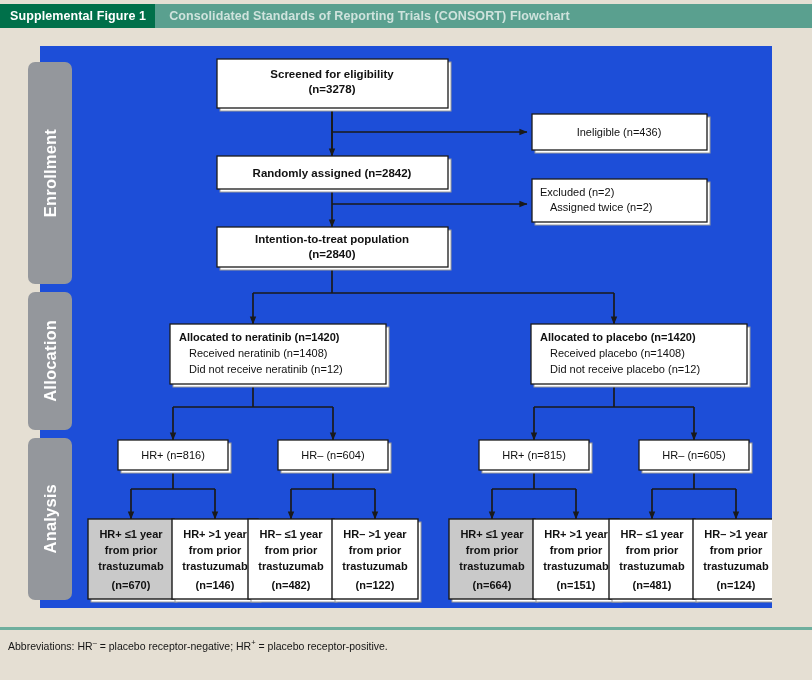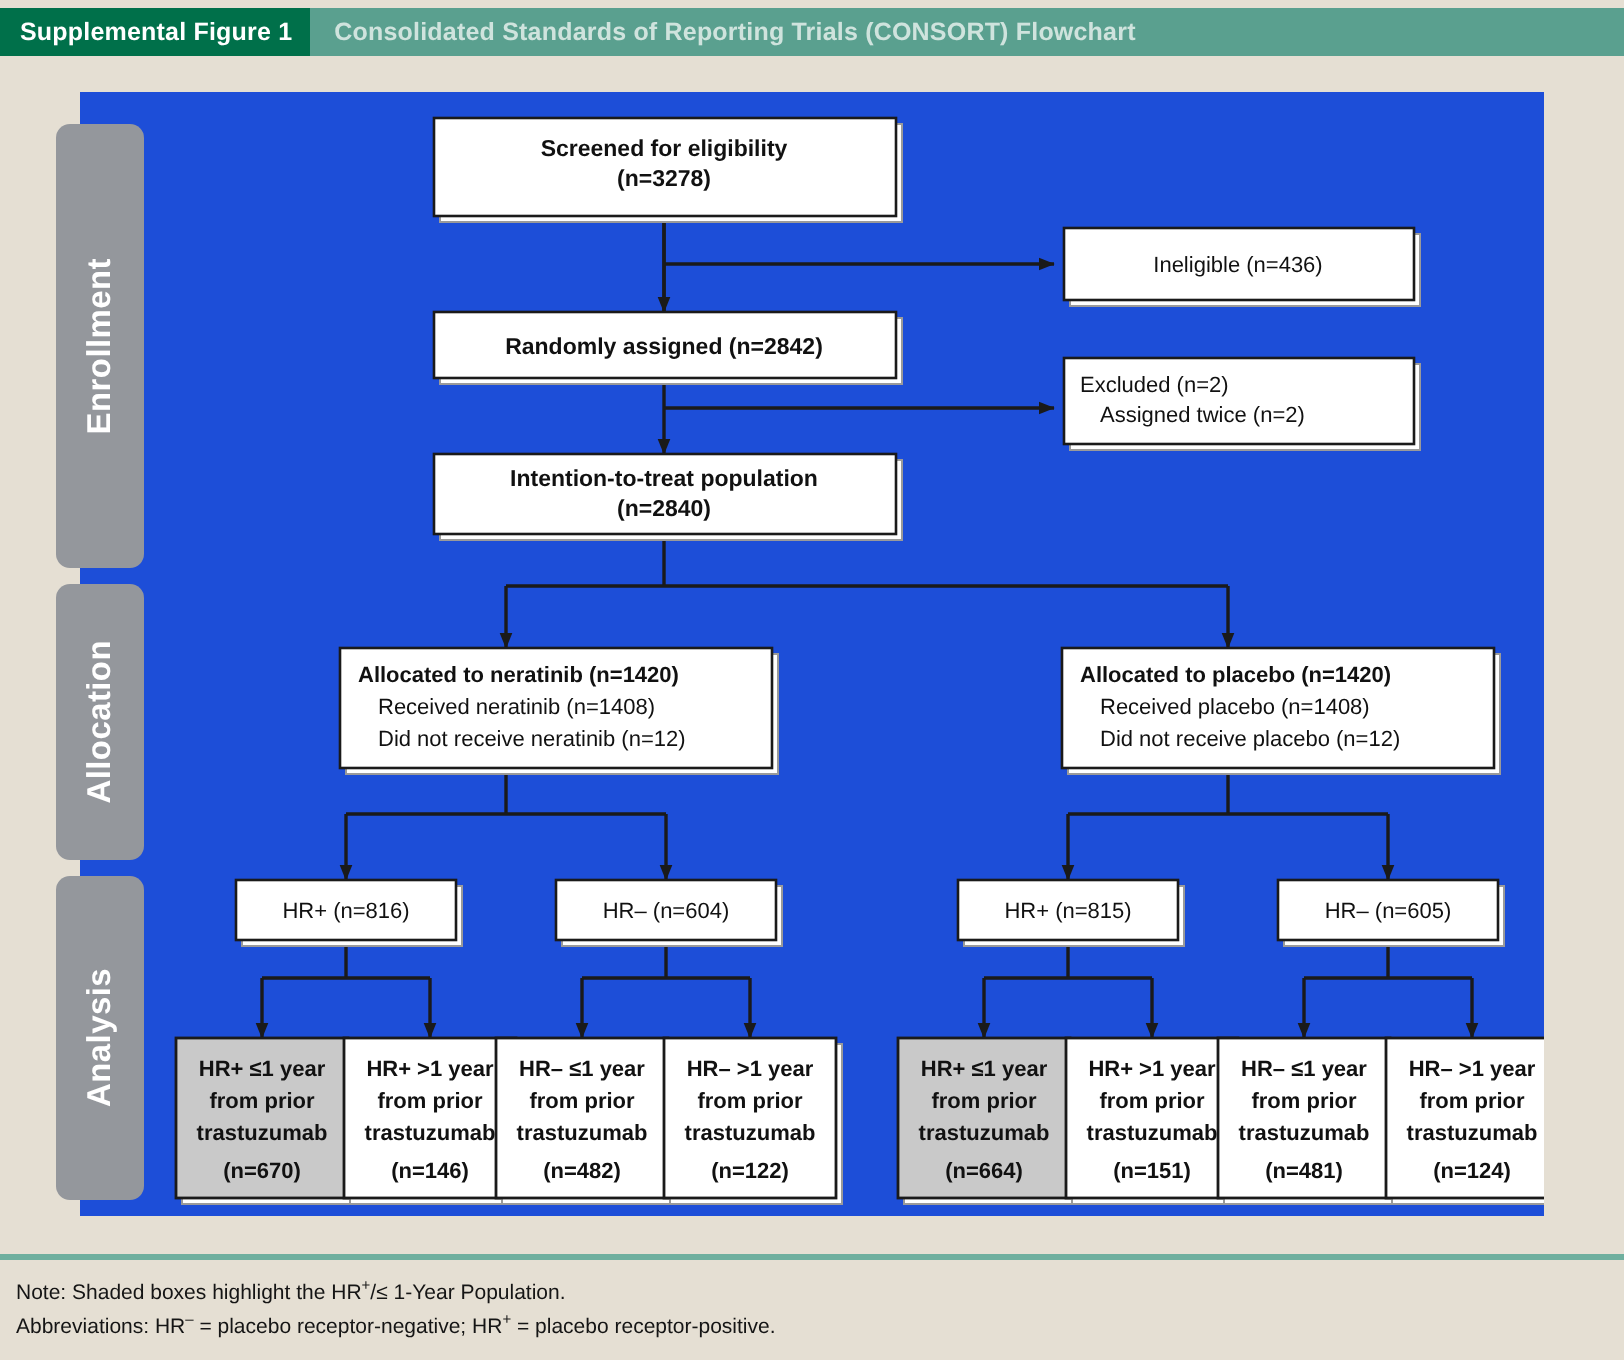--- a/index.html
+++ b/index.html
@@ -6,31 +6,31 @@
   body{
     width:812px;height:680px;
     background:#e5dfd3;
     font-family:"Liberation Sans", sans-serif;
     overflow:hidden;
     position:relative;
   }
   
   #header-bar{
     position:absolute;left:0;top:4px;width:812px;height:24px;
-    background:#5aa08f;display:flex;align-items:stretch;gap:12px;
+    background:#5aa08f;display:flex;align-items:stretch;
   }
   #figure-badge{
     background:#00704a;color:#ffffff;
     font-size:12.5px;font-weight:bold;
     display:flex;align-items:center;
     padding:0 9px 0 10px;letter-spacing:.1px;white-space:nowrap;
   }
   #header-title{
     color:#cfe3dd;font-size:12.5px;font-weight:bold;
-    display:flex;align-items:center;padding-left:0;white-space:nowrap;
+    display:flex;align-items:center;padding-left:14px;white-space:nowrap;
     letter-spacing:.1px;
     text-align:right;
   }
   
   #figure-panel{
     position:absolute;left:40px;top:46px;width:732px;height:562px;
     background:#1d4ed8;
   }
   #flow-svg{display:block;}
   
@@ -261,15 +261,14 @@
 </div>
 <div class="phase-tab" id="phase-allocation">
   <span>Allocation</span>
 </div>
 <div class="phase-tab" id="phase-analysis">
   <span>Analysis</span>
 </div>
 
 <div id="green-rule"></div>
 <div id="footnotes">
-  <div><span>Note: Shaded boxes highlight the HR</span><span class="sup">+</span><span>/</span><span>≤ 1-Year Population.</span></div>
   <div><span>Abbreviations: HR</span><span class="sup">–</span><span> = placebo receptor-negative; HR</span><span class="sup">+</span><span> = placebo receptor-positive.</span></div>
 </div>
 
 </body></html>

